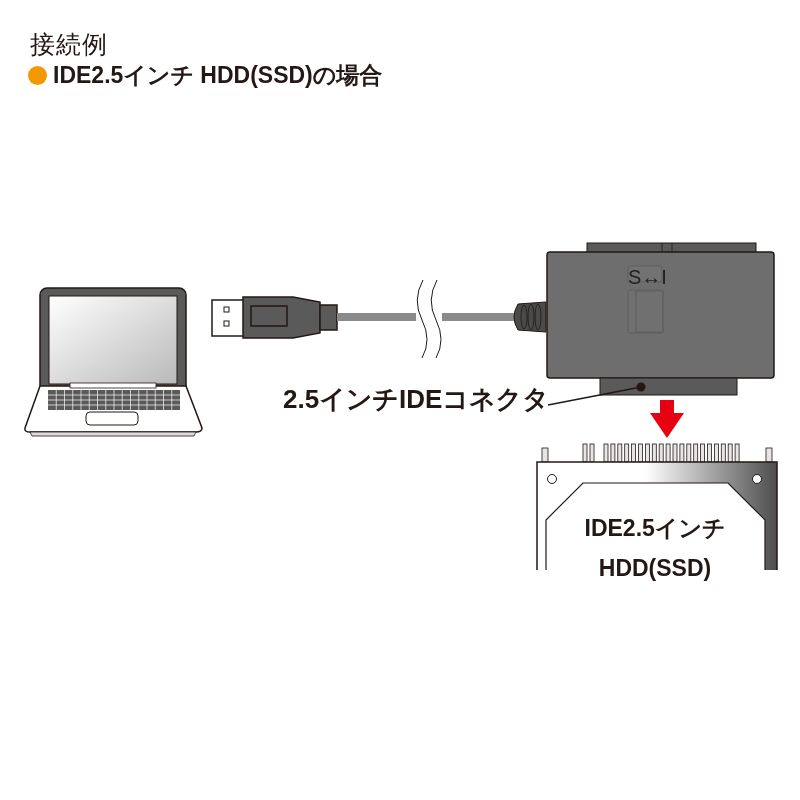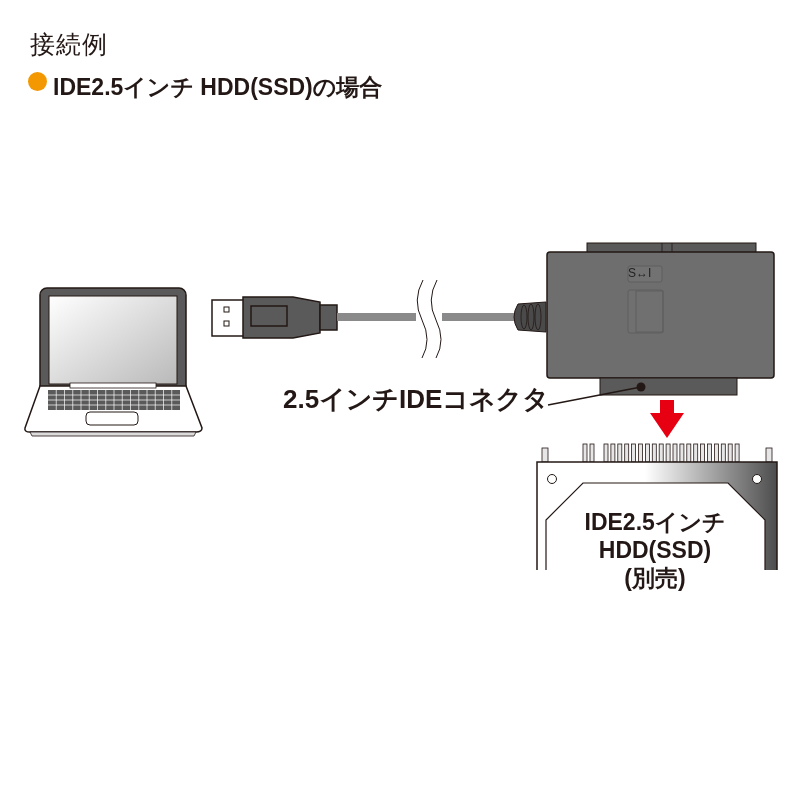--- a/index.html
+++ b/index.html
@@ -1,25 +1,25 @@
 <!DOCTYPE html>
 <html><head>
 <meta charset="utf-8">
 <style>
   html, body { margin:0; padding:0; background:#ffffff; }
   body { width:800px; height:800px; position:relative; overflow:hidden;
          font-family:"Liberation Sans","DejaVu Sans",sans-serif; color:#231815; }
   .title { position:absolute; left:30px; top:28px; font-size:25px; font-weight:normal; letter-spacing:1px; }
-  .subtitle { position:absolute; left:28px; top:72px; font-size:23px; font-weight:bold; display:flex; align-items:flex-start; }
+  .subtitle { position:absolute; left:28px; top:60px; font-size:23px; font-weight:bold; display:flex; align-items:center; }
   .bullet { width:19px; height:19px; border-radius:50%; background:#f39800; display:inline-block; margin-right:6px; }
   svg.diagram { position:absolute; left:0; top:0; }
   .callout { position:absolute; left:283px; top:382px; font-size:26px; font-weight:bold; letter-spacing:0px; }
-  .hdd-label { position:absolute; left:530px; top:508px; width:250px; text-align:center; font-size:23px; font-weight:bold; line-height:28px;
+  .hdd-label { position:absolute; left:530px; top:508px; width:250px; text-align:center; font-size:23px; font-weight:bold; line-height:40px;
                text-shadow: 0 0 3px #fff, 0 0 3px #fff, 0 0 3px #fff; }
-  .switch-label { position:absolute; left:628px; top:266px; font-size:12px; color:#222; }
+  .switch-label { position:absolute; left:628px; top:266px; font-size:20px; color:#222; }
 </style>
 </head>
 <body>
 
 <div class="title">接続例</div>
 <div class="subtitle">
   <span class="bullet"></span>
   <span>IDE2.5インチ HDD(SSD)の場合</span>
 </div>
 
@@ -143,14 +143,13 @@
     <circle cx="757" cy="479" r="4.5" fill="#ffffff" stroke="#231815" stroke-width="1"></circle>
     <rect x="520" y="570" width="280" height="30" fill="#ffffff"></rect>
   </g>
 
 </svg>
 
 <div class="switch-label">S↔I</div>
 <div class="callout">2.5インチIDEコネクタ</div>
 <div class="hdd-label">
   <div>IDE2.5インチHDD(SSD)</div>
-  <div>(別売)</div>
 </div>
 
 </body></html>

